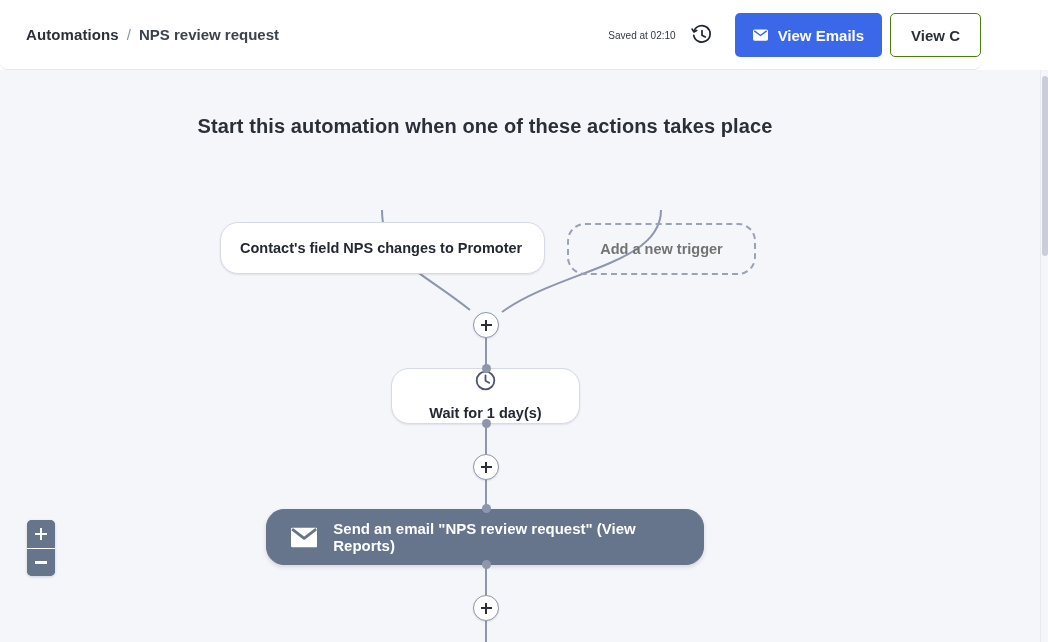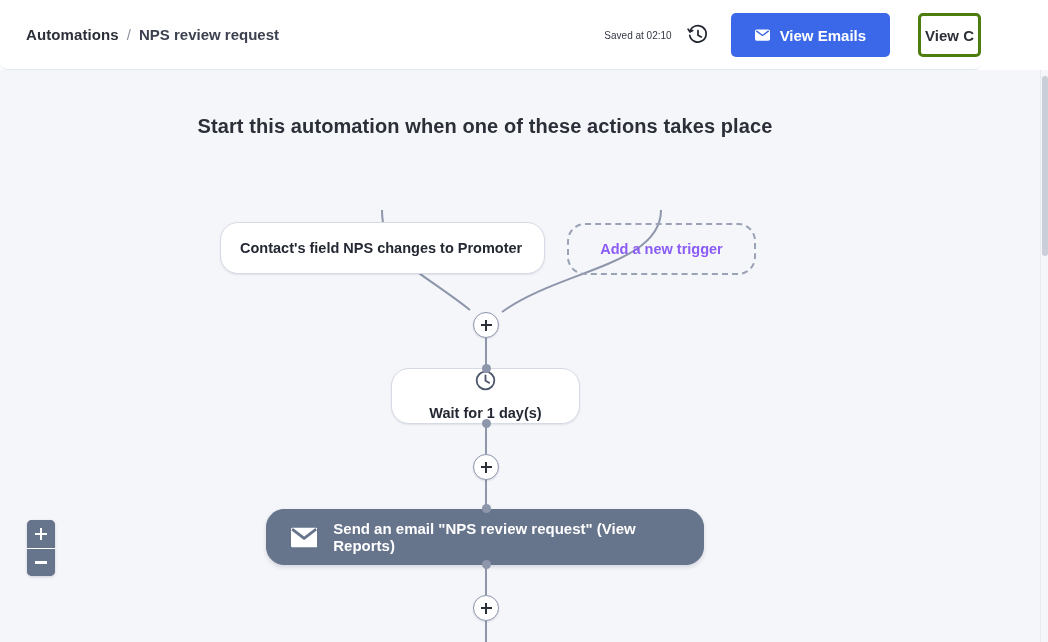--- a/index.html
+++ b/index.html
@@ -82,34 +82,34 @@
   .btn {
     height: 44px;
     border-radius: 5px;
     display: inline-flex;
     align-items: center;
     justify-content: center;
     font-size: 15px;
     font-weight: bold;
     white-space: nowrap;
     cursor: pointer;
-    padding: 0 24px;
+    padding: 0 18px;
   }
   .btn-primary {
     background: #3b68e8;
     color: #ffffff;
     border: none;
     gap: 10px;
   }
   .btn-secondary {
     background: #ffffff;
     color: #2b2f38;
-    border: 3px solid #4d7c0f;
-    margin-left: 28px;
-    padding: 0 4px;
+    border: 1px solid #4d7c0f;
+    margin-left: 8px;
+    padding: 0 20px;
   }
 
   .env-icon { display:block; }
 
   
   .canvas {
     position: absolute;
     top: 70px; left: 0;
     width: 1040px;
     height: 572px;
@@ -173,21 +173,21 @@
     color: #242832;
     padding: 0 19px;
     justify-content: flex-start;
   }
 
   .trigger-add {
     background: transparent;
     border: 2px dashed #9aa2b5;
     font-size: 14.5px;
     font-weight: bold;
-    color: #8b5cf6;
+    color: #737373;
     justify-content: center;
   }
 
   .wait-box {
     background: #ffffff;
     border: 1px solid #d6dae4;
     box-shadow: 0 1px 2px rgba(40,50,80,.10);
     font-size: 14.5px;
     font-weight: bold;
     color: #242832;

